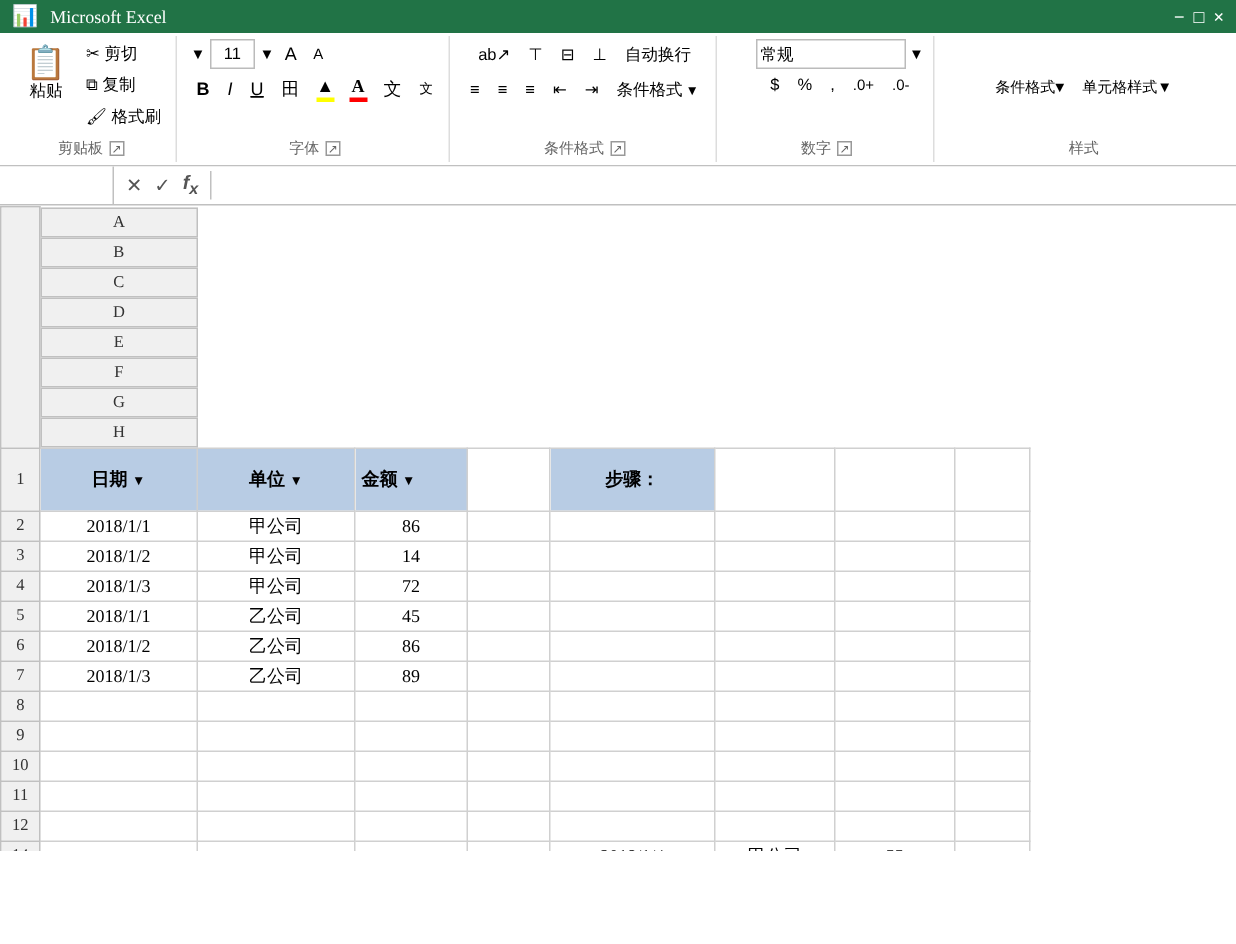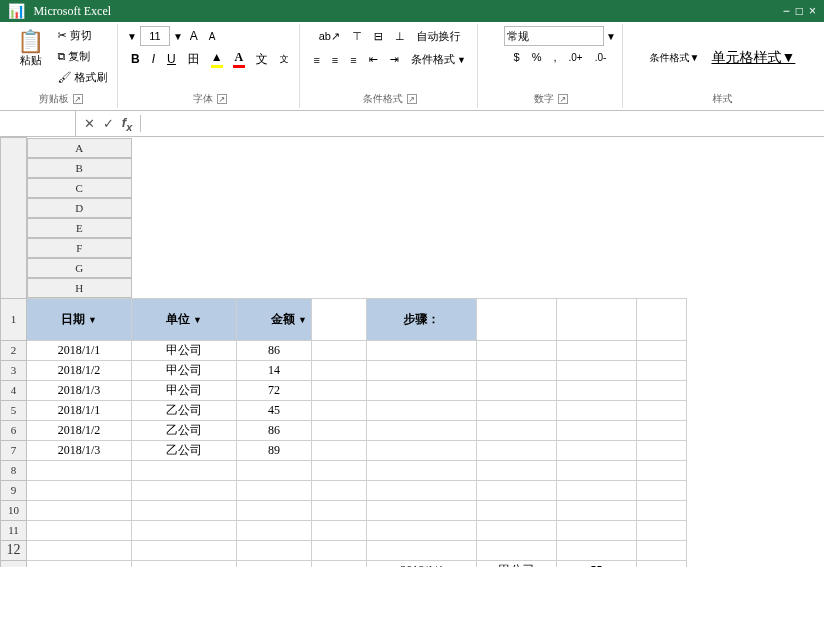--- a/index.html
+++ b/index.html
@@ -288,22 +288,22 @@
           </div>
         </div>
         <div class="ribbon-group-label">
           <span>数字</span>
           <span class="ribbon-group-label-expander">↗</span>
         </div>
       </div>
 
       <div class="ribbon-group ribbon-group-last">
         <div class="ribbon-group-items">
-          <button class="align-btn" style="font-size:10px;">条件格式▼</button>
-          <button class="align-btn" style="font-size:14px;text-decoration:underline;">单元格样式▼</button>
+          <button class="align-btn" style="font-size:10px;font-family:Liberation Mono, monospace;">条件格式▼</button>
+          <button class="align-btn" style="font-size:10px;">单元格样式▼</button>
         </div>
         <div class="ribbon-group-label">样式</div>
       </div>
     </div>
   </div>
 
   <div class="formula-bar-row">
     <div class="name-box-container">
       <input class="name-box-input" value="" style="">
     </div>
@@ -345,21 +345,21 @@
               <td class="col-header" style="background:#f0f0f0;border:1px solid #c0c0c0;text-align:center;font-size:11px;">G</td>
               <td class="col-header" style="background:#f0f0f0;border:1px solid #c0c0c0;text-align:center;font-size:11px;">H</td>
             </tr>
           </thead>
           <tbody id="grid-body">
 
           <tr>
                 <td style="background: rgb(240, 240, 240); border: 1px solid rgb(192, 192, 192); text-align: center; font-size: 11px; color: rgb(51, 51, 51); width: 26px; min-width: 26px;">1</td>
                 <td style="border: 1px solid rgb(208, 208, 208); height: 20px; font-size: 12px; padding: 0px 4px; text-align: center; background: rgb(184, 204, 228); font-weight: bold;">日期 <span style="font-size:9px;">▼</span></td>
                 <td style="border: 1px solid rgb(208, 208, 208); height: 20px; font-size: 12px; padding: 0px 4px; text-align: center; background: rgb(184, 204, 228); font-weight: bold;">单位 <span style="font-size:9px;">▼</span></td>
-                <td style="border: 1px solid rgb(208, 208, 208); height: 20px; font-size: 12px; padding: 12px 4px; text-align: right; background: rgb(184, 204, 228); font-weight: bold;">金额 <span style="font-size:9px;">▼</span></td>
+                <td style="border: 1px solid rgb(208, 208, 208); height: 20px; font-size: 12px; padding: 12px 4px; text-align: left; background: rgb(184, 204, 228); font-weight: bold;">金额 <span style="font-size:9px;">▼</span></td>
                 <td style="border: 1px solid rgb(208, 208, 208); height: 20px; font-size: 12px; padding: 0px 4px;"></td>
                 <td style="border: 1px solid rgb(208, 208, 208); height: 20px; font-size: 12px; padding: 0px 4px; text-align: center; background: rgb(184, 204, 228); font-weight: bold;">步骤：</td>
                 <td style="border: 1px solid rgb(208, 208, 208); height: 20px; font-size: 12px; padding: 0px 4px; text-align: center;"></td>
                 <td style="border: 1px solid rgb(208, 208, 208); height: 20px; font-size: 12px; padding: 0px 4px; text-align: center;"></td>
                 <td style="border: 1px solid rgb(208, 208, 208); height: 20px; font-size: 12px; padding: 0px 4px;"></td>
               </tr>
               <tr>
                 <td style="background: rgb(240, 240, 240); border: 1px solid rgb(192, 192, 192); text-align: center; font-size: 11px; color: rgb(51, 51, 51); width: 26px; min-width: 26px;">2</td>
                 <td style="border: 1px solid rgb(208, 208, 208); height: 20px; font-size: 12px; padding: 0px 4px; text-align: center;">2018/1/1</td>
                 <td style="border: 1px solid rgb(208, 208, 208); height: 20px; font-size: 12px; padding: 0px 4px; text-align: center;">甲公司</td>
@@ -463,21 +463,21 @@
                 <td style="border: 1px solid rgb(208, 208, 208); height: 20px; font-size: 12px; padding: 0px 4px; text-align: center;"></td>
                 <td style="border: 1px solid rgb(208, 208, 208); height: 20px; font-size: 12px; padding: 0px 4px; text-align: center;"></td>
                 <td style="border: 1px solid rgb(208, 208, 208); height: 20px; font-size: 12px; padding: 0px 4px; text-align: center;"></td>
                 <td style="border: 1px solid rgb(208, 208, 208); height: 20px; font-size: 12px; padding: 0px 4px;"></td>
                 <td style="border: 1px solid rgb(208, 208, 208); height: 20px; font-size: 12px; padding: 0px 4px; text-align: center;"></td>
                 <td style="border: 1px solid rgb(208, 208, 208); height: 20px; font-size: 12px; padding: 0px 4px; text-align: center;"></td>
                 <td style="border: 1px solid rgb(208, 208, 208); height: 20px; font-size: 12px; padding: 0px 4px; text-align: center;"></td>
                 <td style="border: 1px solid rgb(208, 208, 208); height: 20px; font-size: 12px; padding: 0px 4px;"></td>
               </tr>
               <tr>
-                <td style="background: rgb(240, 240, 240); border: 1px solid rgb(192, 192, 192); text-align: center; font-size: 14px; color: rgb(51, 51, 51); width: 26px; min-width: 26px;">12</td>
+                <td style="background: rgb(240, 240, 240); border: 1px solid rgb(192, 192, 192); text-align: center; font-size: 11px; color: rgb(51, 51, 51); width: 26px; min-width: 26px;">12</td>
                 <td style="border: 1px solid rgb(208, 208, 208); height: 20px; font-size: 12px; padding: 0px 4px; text-align: center;"></td>
                 <td style="border: 1px solid rgb(208, 208, 208); height: 20px; font-size: 12px; padding: 0px 4px; text-align: center;"></td>
                 <td style="border: 1px solid rgb(208, 208, 208); height: 20px; font-size: 12px; padding: 0px 4px; text-align: center;"></td>
                 <td style="border: 1px solid rgb(208, 208, 208); height: 20px; font-size: 12px; padding: 0px 4px;"></td>
                 <td style="border: 1px solid rgb(208, 208, 208); height: 20px; font-size: 12px; padding: 0px 4px; text-align: center;"></td>
                 <td style="border: 1px solid rgb(208, 208, 208); height: 20px; font-size: 12px; padding: 0px 4px; text-align: center;"></td>
                 <td style="border: 1px solid rgb(208, 208, 208); height: 20px; font-size: 12px; padding: 0px 4px; text-align: center;"></td>
                 <td style="border: 1px solid rgb(208, 208, 208); height: 20px; font-size: 12px; padding: 0px 4px;"></td>
               </tr>
               <tr>

